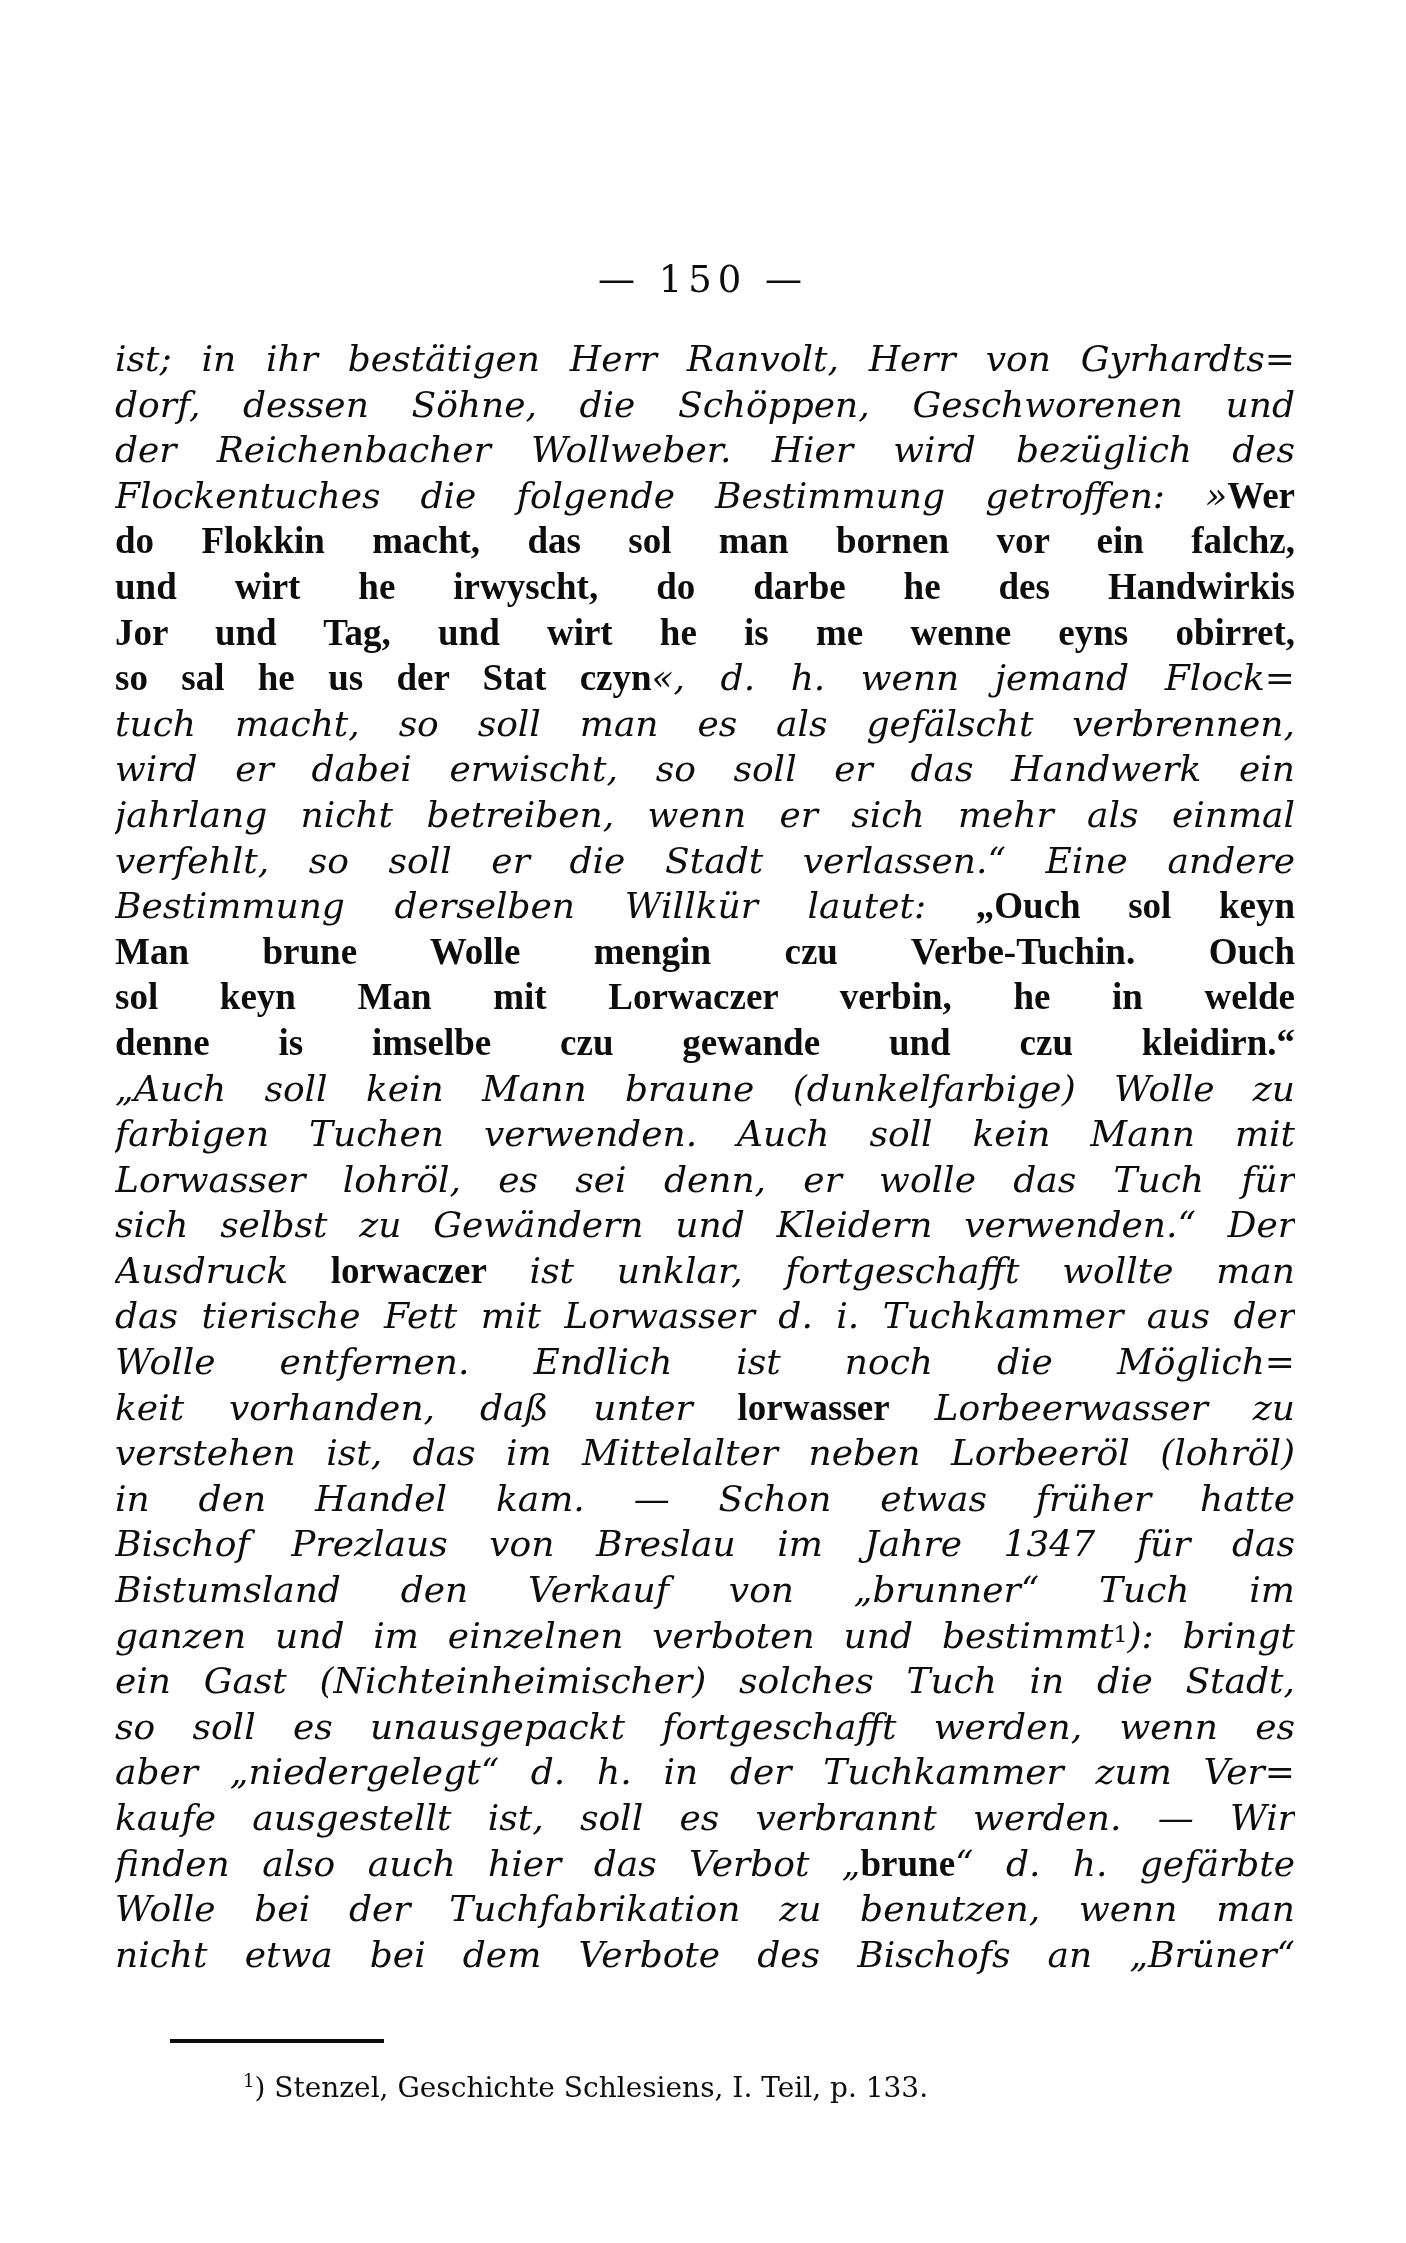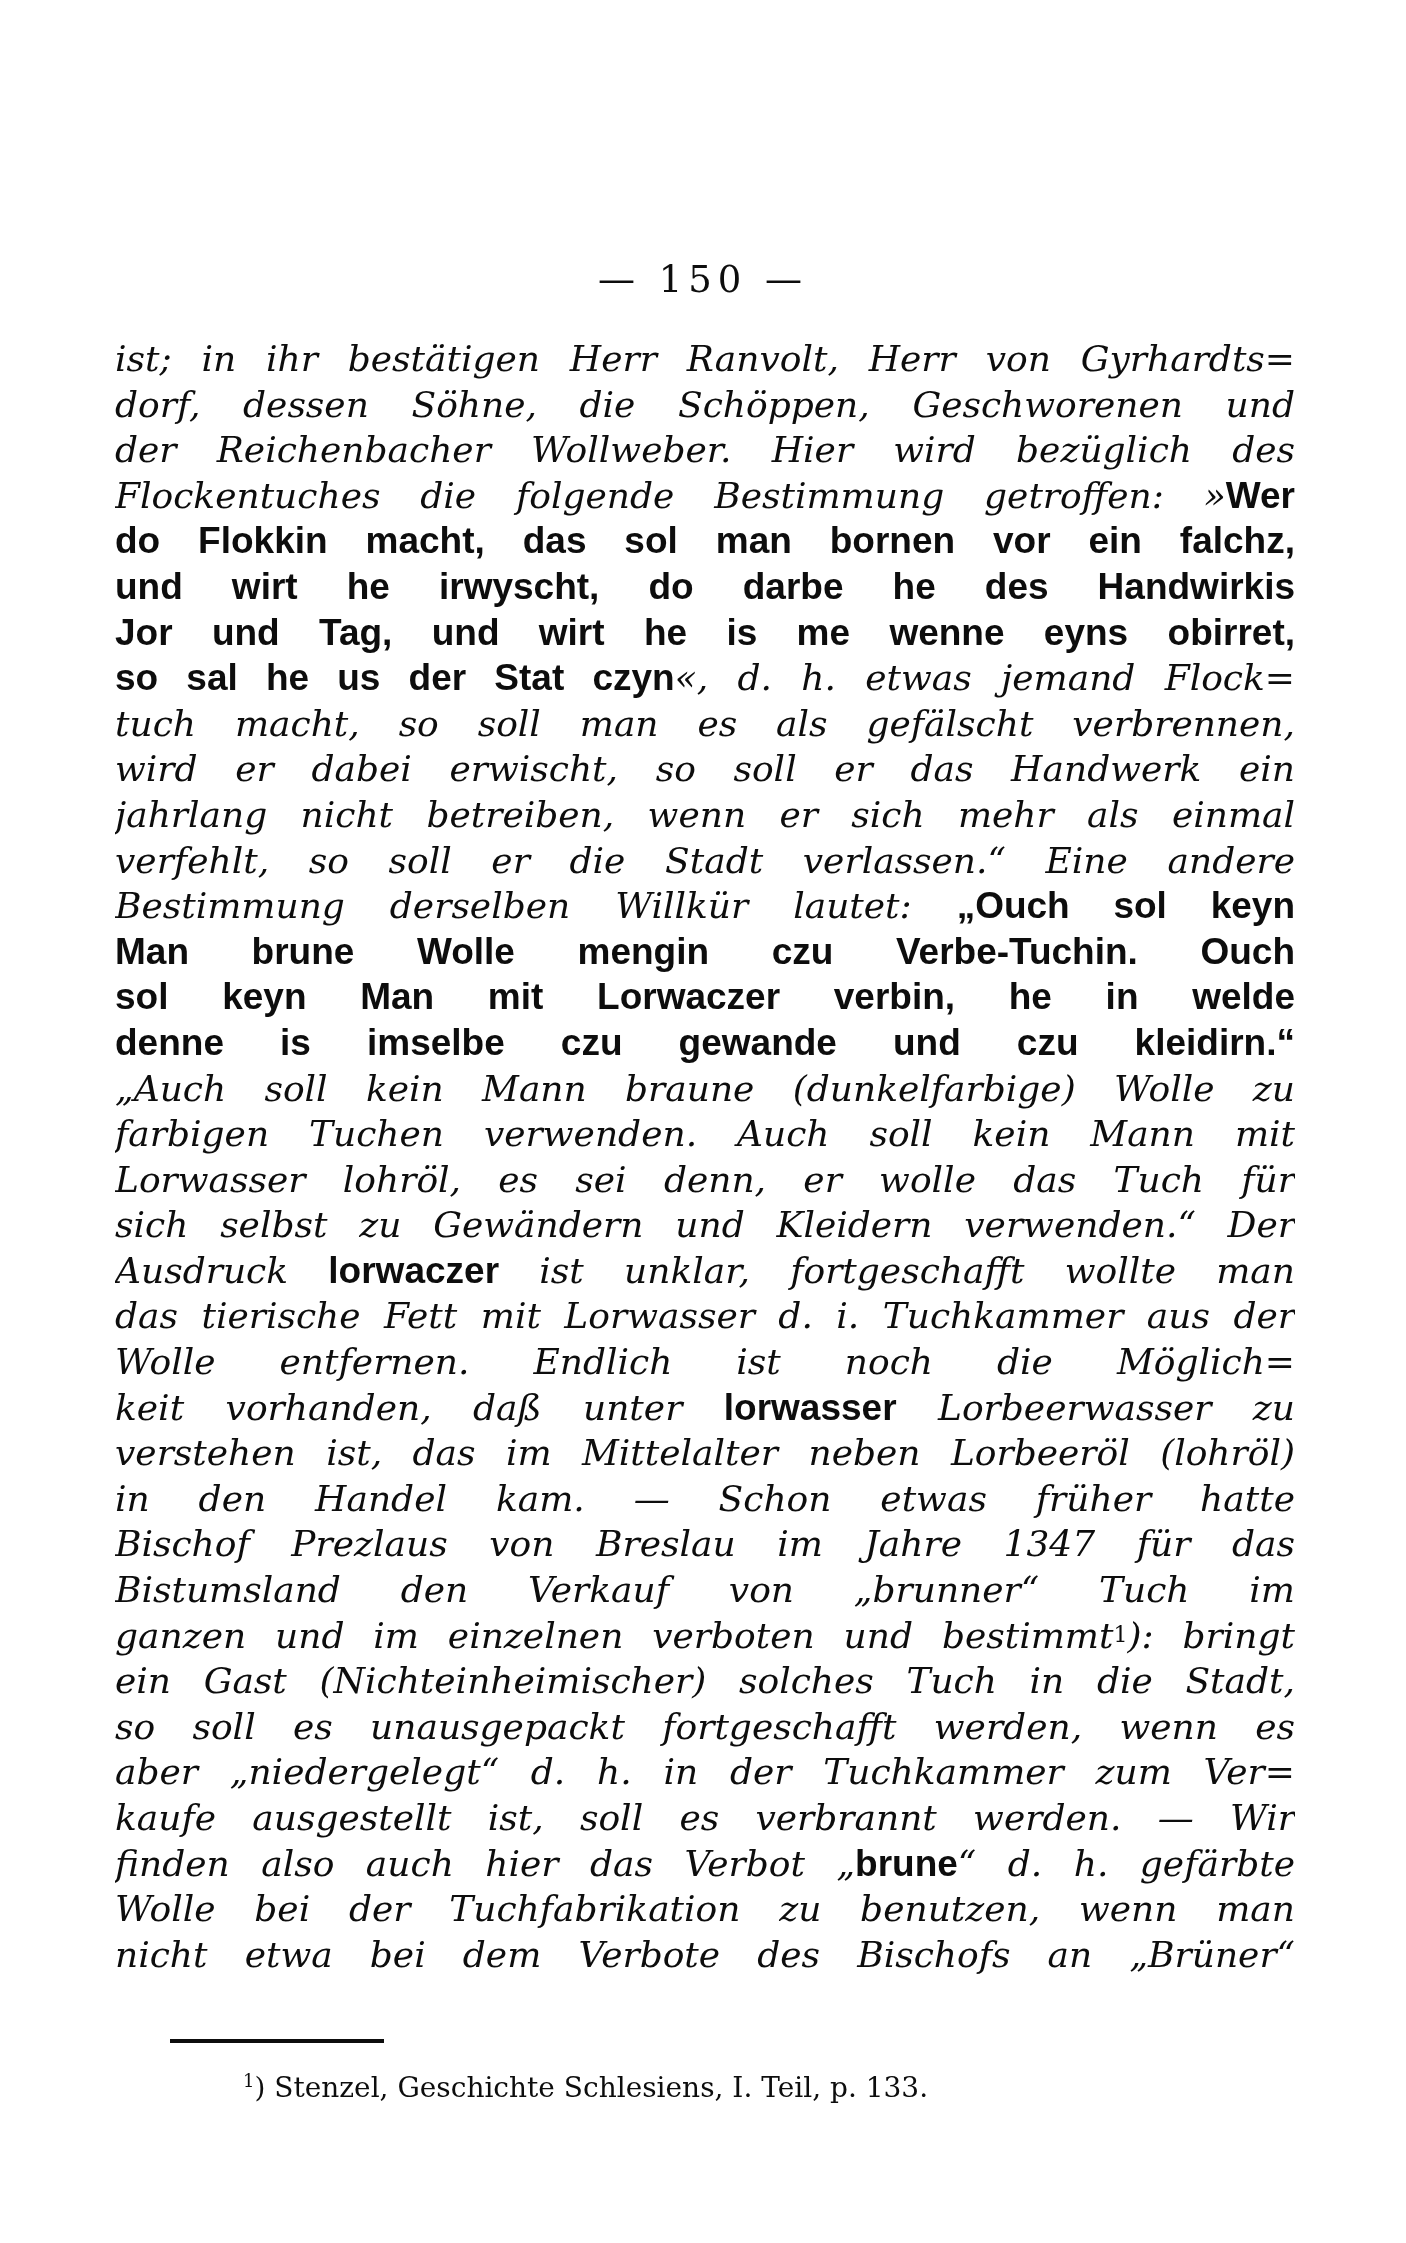--- a/index.html
+++ b/index.html
@@ -46,21 +46,21 @@
     overflow: hidden;
   }
   
   .seg-f {
     font-family: "DejaVu Serif", serif;
     font-size: 36px;
     font-style: italic;
   }
   
   .seg-a {
-    font-family: Liberation Sans, sans-serif;
+    font-family: Liberation Serif, serif;
     font-weight: bold;
     font-size: 37px;
   }
   .seg-sup, sup.seg-sup {
     font-family: "DejaVu Serif", serif;
     font-size: 22px;
     vertical-align: super;
     line-height: 0;
   }
   .footnote-rule {
@@ -93,21 +93,21 @@
   <div class="page-header">— 150 —</div>
 
   <div class="body-text">
       <div class="line"><span class="seg-f">ist; in ihr bestätigen Herr Ranvolt, Herr von Gyrhardts=</span></div>
       <div class="line"><span class="seg-f">dorf, dessen Söhne, die Schöppen, Geschworenen und</span></div>
       <div class="line"><span class="seg-f">der Reichenbacher Wollweber.  Hier wird bezüglich des</span></div>
       <div class="line"><span class="seg-f">Flockentuches die folgende Bestimmung getroffen: »</span><span class="seg-a">Wer</span></div>
       <div class="line"><span class="seg-a">do Flokkin macht, das sol man bornen vor ein falchz,</span></div>
       <div class="line"><span class="seg-a">und wirt he irwyscht, do darbe he des Handwirkis</span></div>
       <div class="line"><span class="seg-a">Jor und Tag, und wirt he is me wenne eyns obirret,</span></div>
-      <div class="line"><span class="seg-a">so sal he us der Stat czyn</span><span class="seg-f">«, d. h. etwas jemand Flock=</span></div>
+      <div class="line"><span class="seg-a">so sal he us der Stat czyn</span><span class="seg-f">«, d. h. wenn jemand Flock=</span></div>
       <div class="line"><span class="seg-f">tuch macht, so soll man es als gefälscht verbrennen,</span></div>
       <div class="line"><span class="seg-f">wird er dabei erwischt, so soll er das Handwerk ein</span></div>
       <div class="line"><span class="seg-f">jahrlang nicht betreiben, wenn er sich mehr als einmal</span></div>
       <div class="line"><span class="seg-f">verfehlt, so soll er die Stadt verlassen.“  Eine andere</span></div>
       <div class="line"><span class="seg-f">Bestimmung derselben Willkür lautet: </span><span class="seg-a">„Ouch sol keyn</span></div>
       <div class="line"><span class="seg-a">Man brune Wolle mengin czu Verbe-Tuchin.  Ouch</span></div>
       <div class="line"><span class="seg-a">sol keyn Man mit Lorwaczer verbin, he in welde</span></div>
       <div class="line"><span class="seg-a">denne is imselbe czu gewande und czu kleidirn.“</span></div>
       <div class="line"><span class="seg-f">„Auch soll kein Mann braune (dunkelfarbige) Wolle zu</span></div>
       <div class="line"><span class="seg-f">farbigen Tuchen verwenden.  Auch soll kein Mann mit</span></div>

